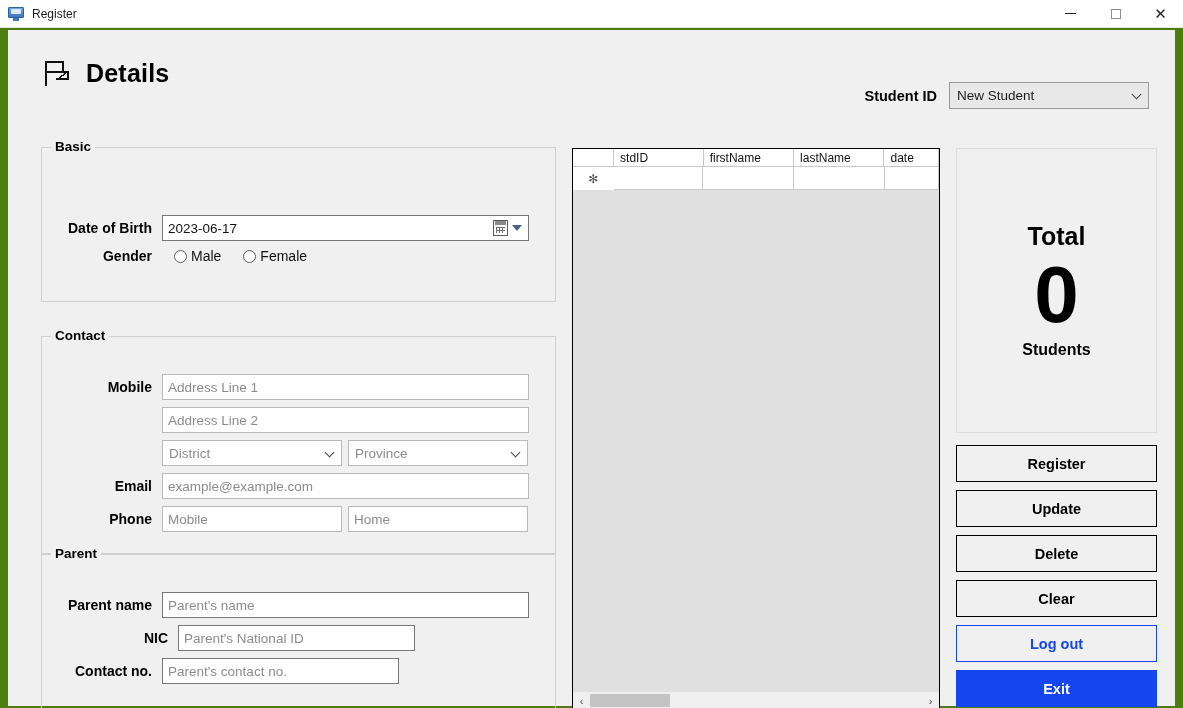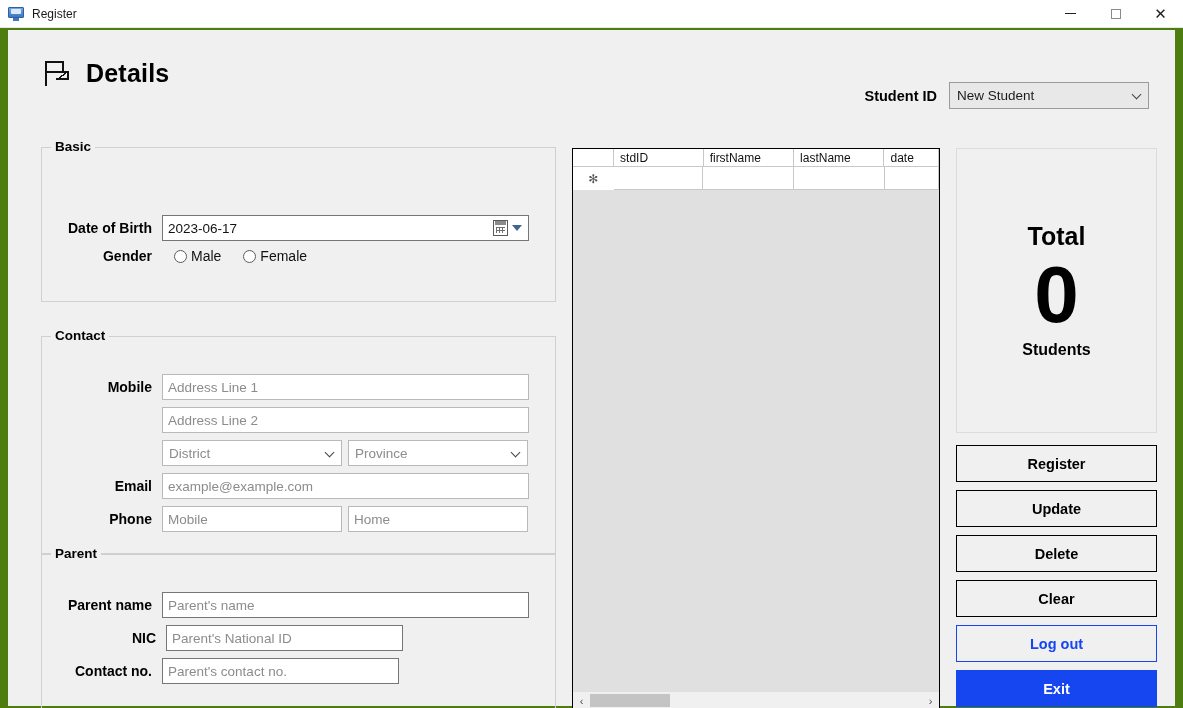--- a/index.html
+++ b/index.html
@@ -323,21 +323,21 @@
   <div class="group" id="grp-parent">
     <div class="group-title">Parent</div>
 
     <div class="row" style="left:0; top:37px; width:100%;">
       <div class="flabel" style="width:110px;">Parent name</div>
       <div class="tbox" style="width:367px; margin-left:10px;">
         <span class="ph">Parent's name</span>
       </div>
     </div>
 
-    <div class="row" style="left:4px; top:70px; width:100%;">
+    <div class="row" style="left:16px; top:70px; width:100%;">
       <div class="flabel" style="width:110px;">NIC</div>
       <div class="tbox" style="width:237px; margin-left:10px;">
         <span class="ph">Parent's National ID</span>
       </div>
     </div>
 
     <div class="row" style="left:0; top:103px; width:100%;">
       <div class="flabel" style="width:110px;">Contact no.</div>
       <div class="tbox" style="width:237px; margin-left:10px;">
         <span class="ph">Parent's contact no.</span>

